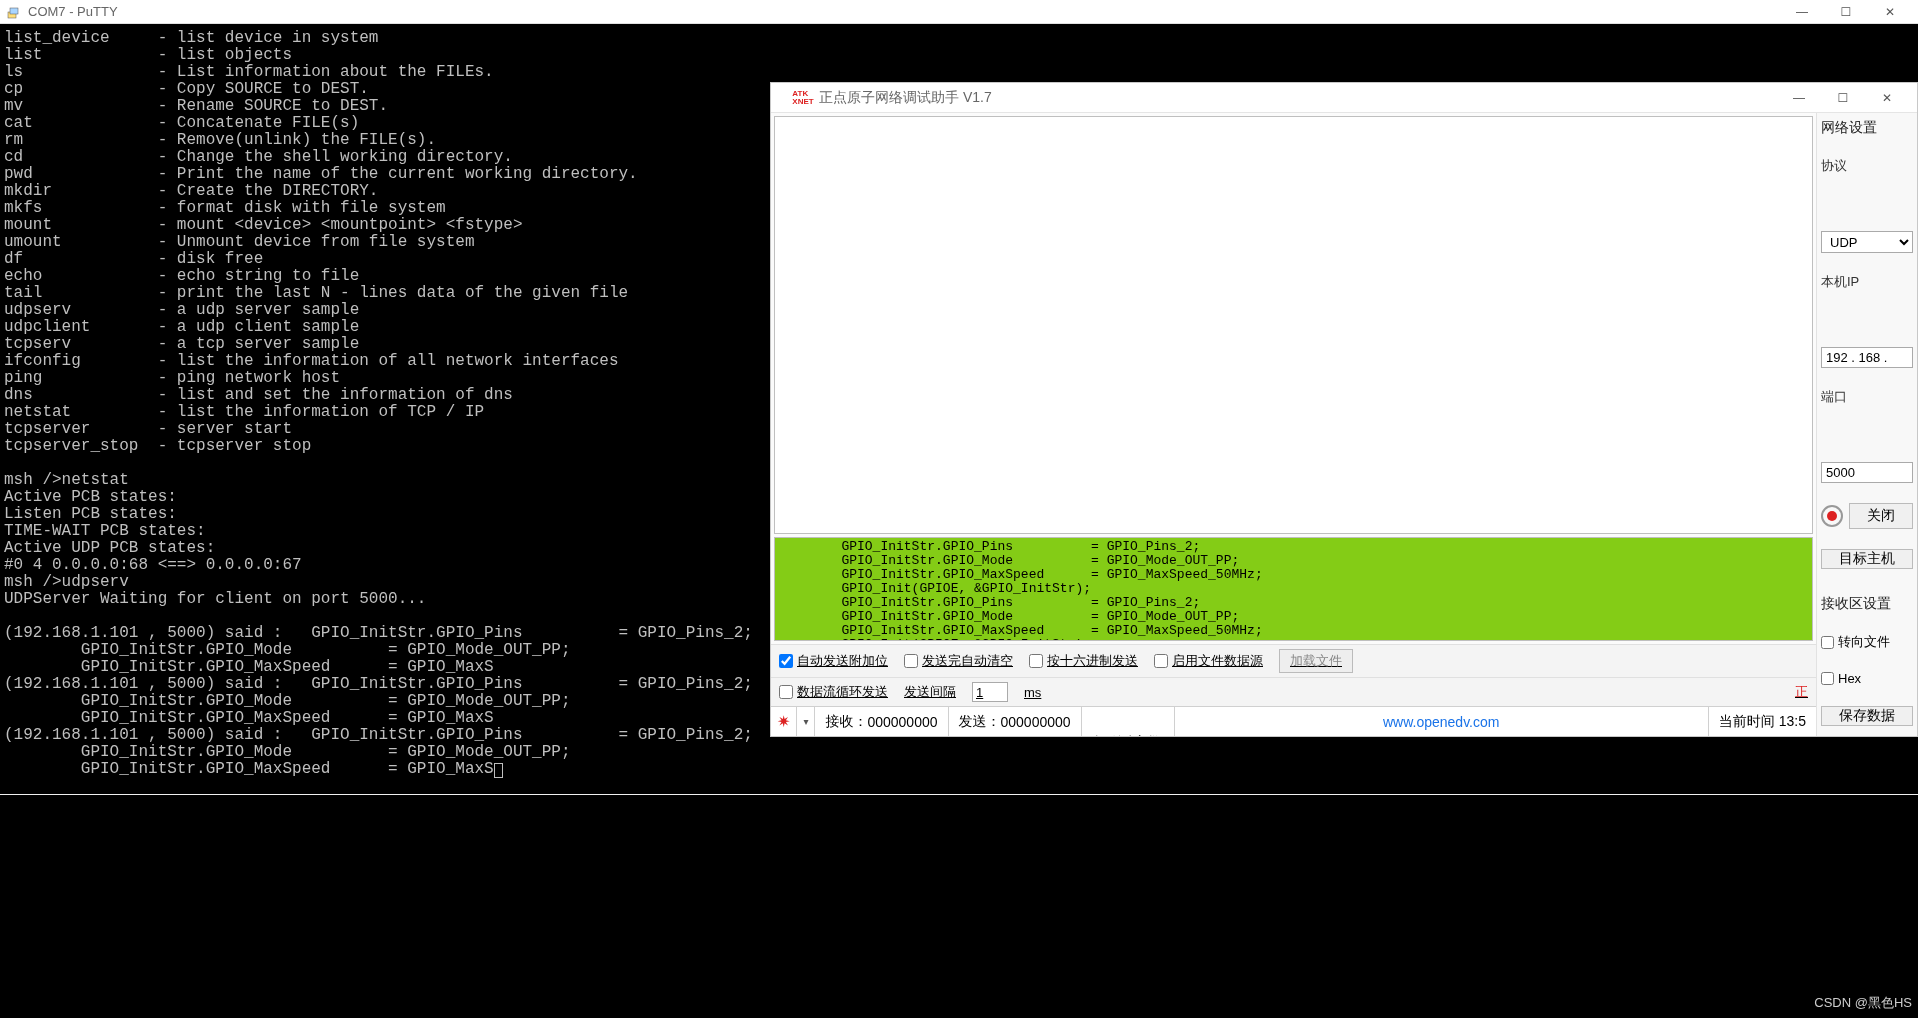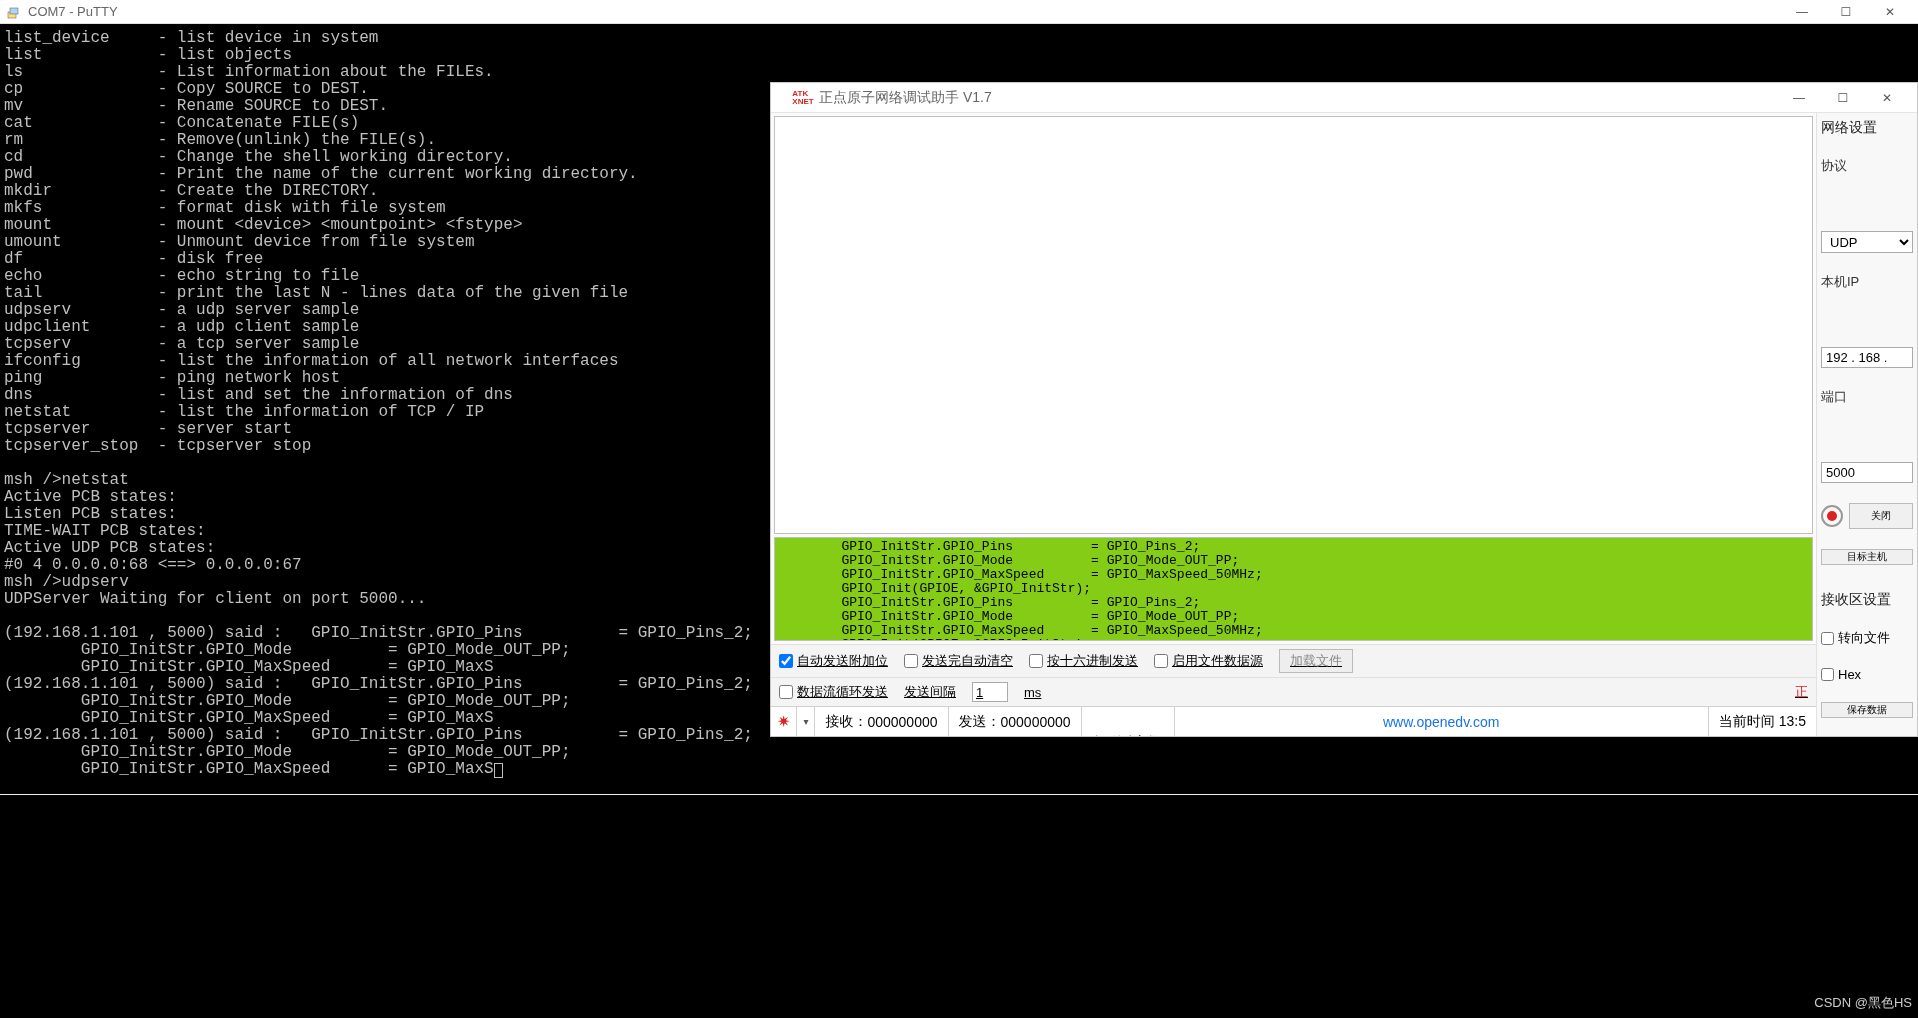--- a/index.html
+++ b/index.html
@@ -219,21 +219,21 @@
     padding: 2px 4px;
     font-size: 13px;
     background: #fff;
     margin-top: 36px;
   }
   .side-btn {
     width: 100%;
     height: 26px;
     border: 1px solid #bbb;
     background: #f0f0f0;
-    font-size: 10px;
+    font-size: 14px;
     cursor: pointer;
   }
   .close-row {
     display: flex;
     align-items: center;
     gap: 6px;
   }
   .close-row .dot {
     width: 22px; height: 22px;
     border-radius: 50%;

